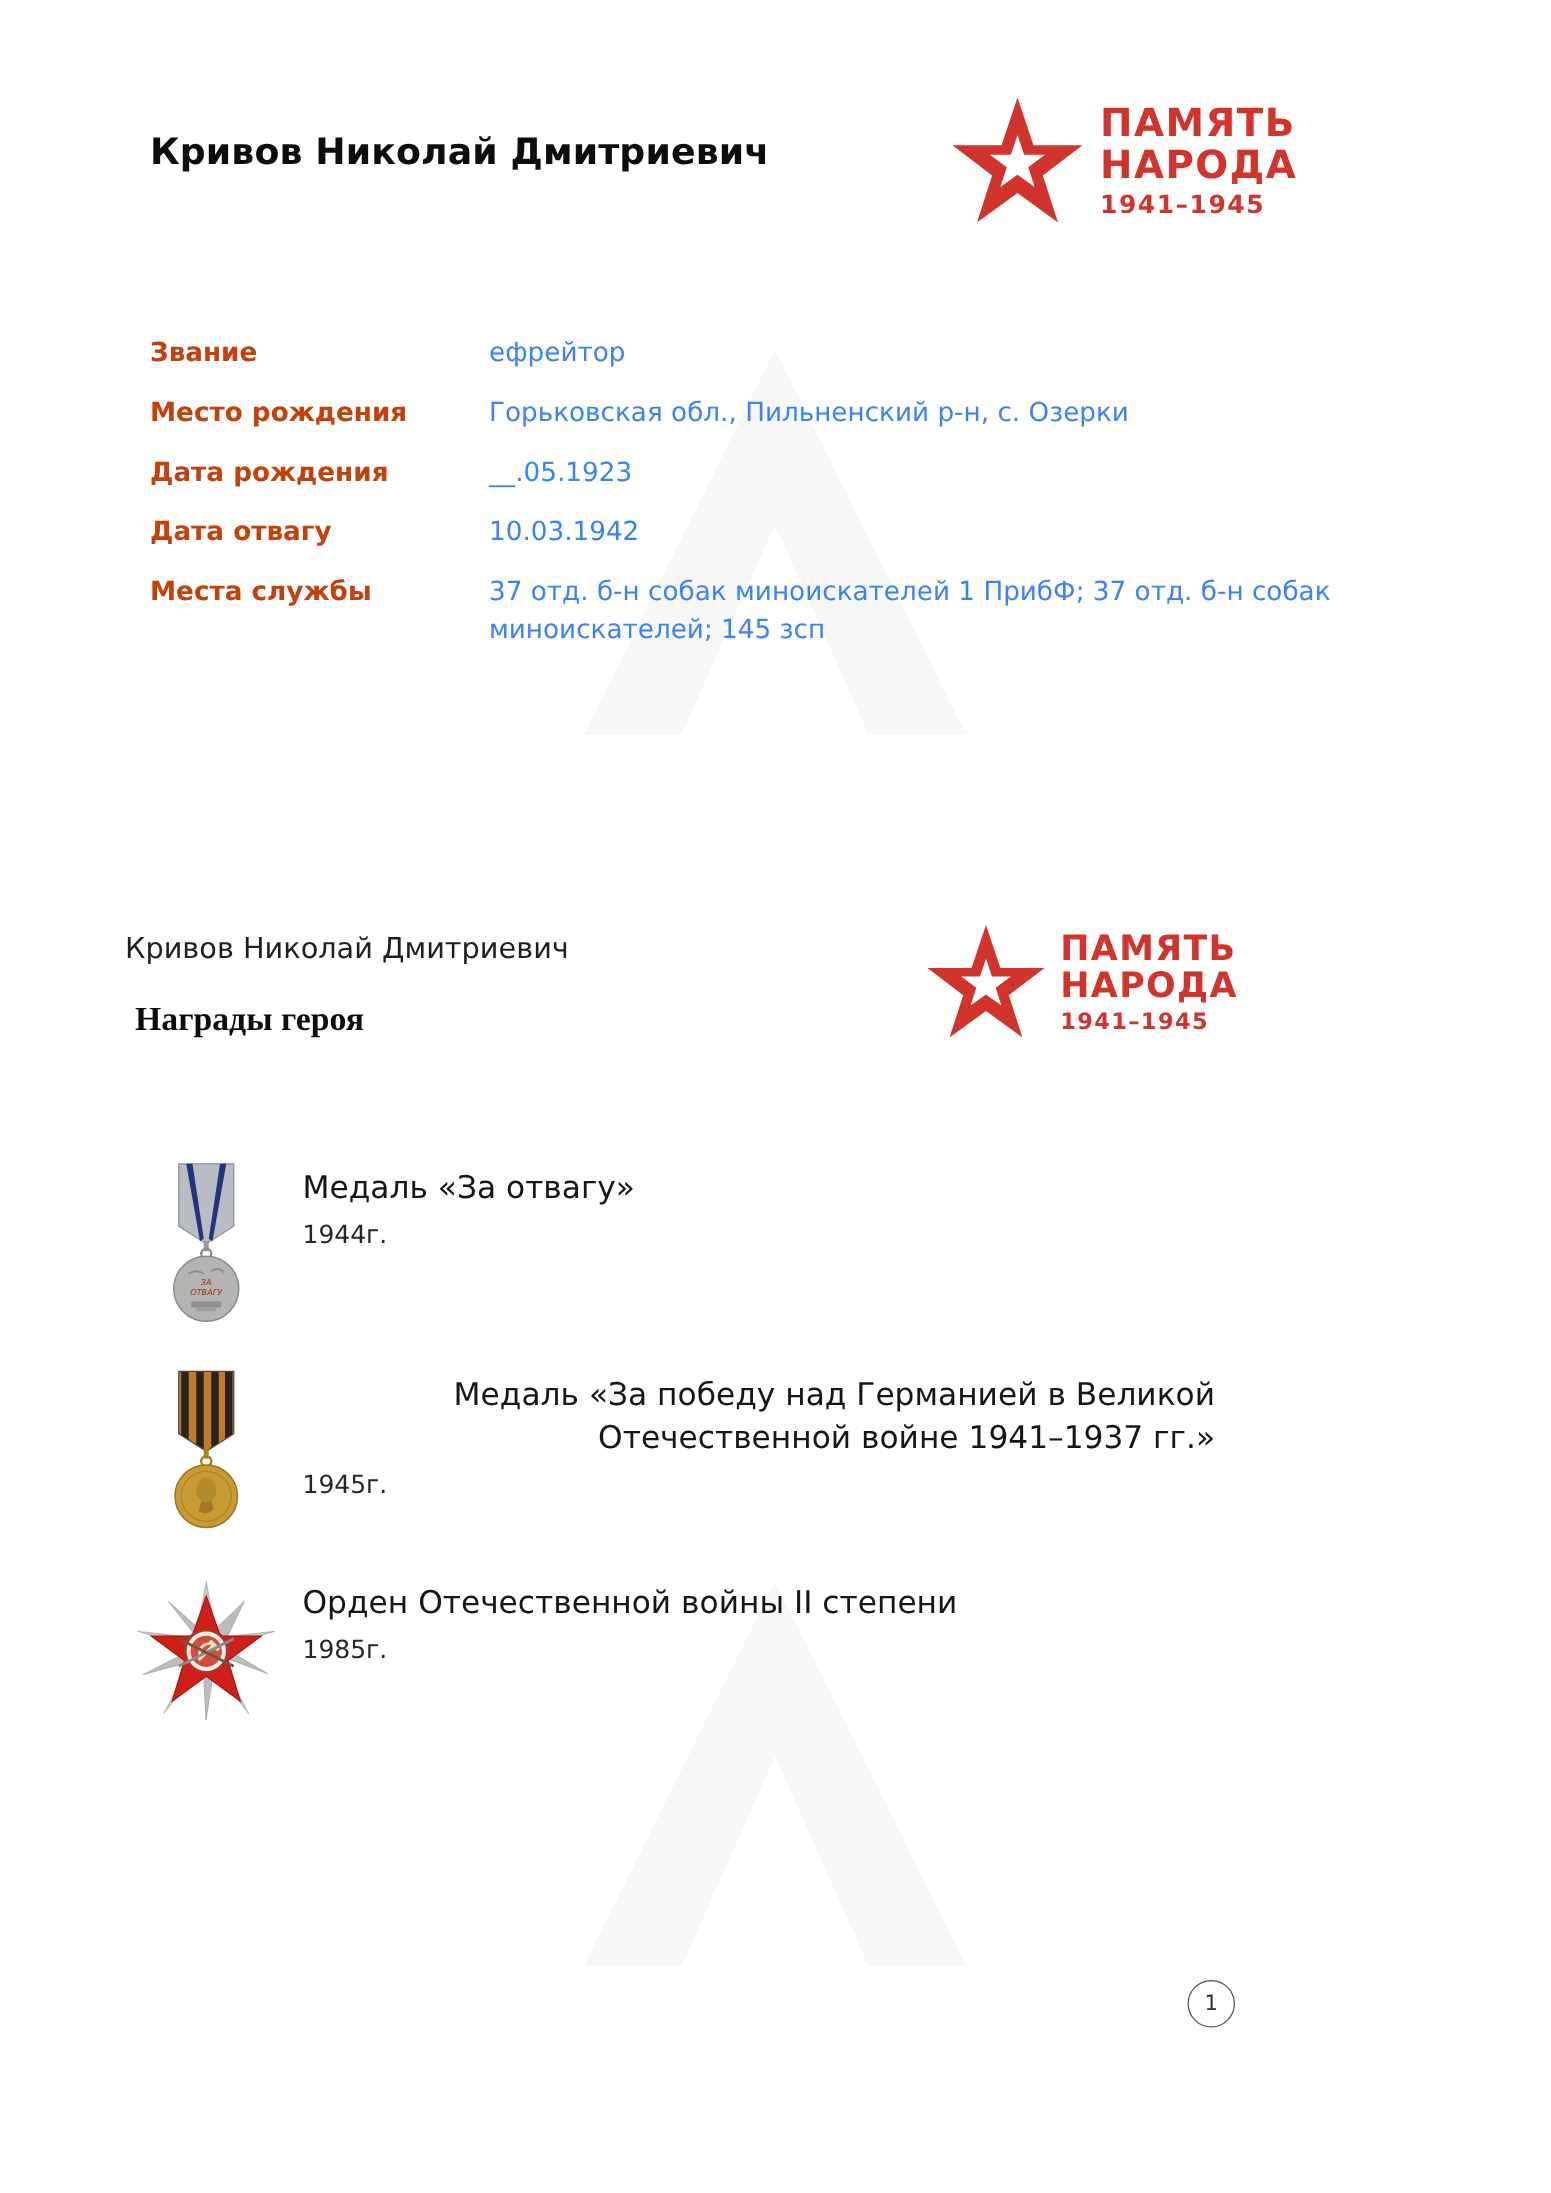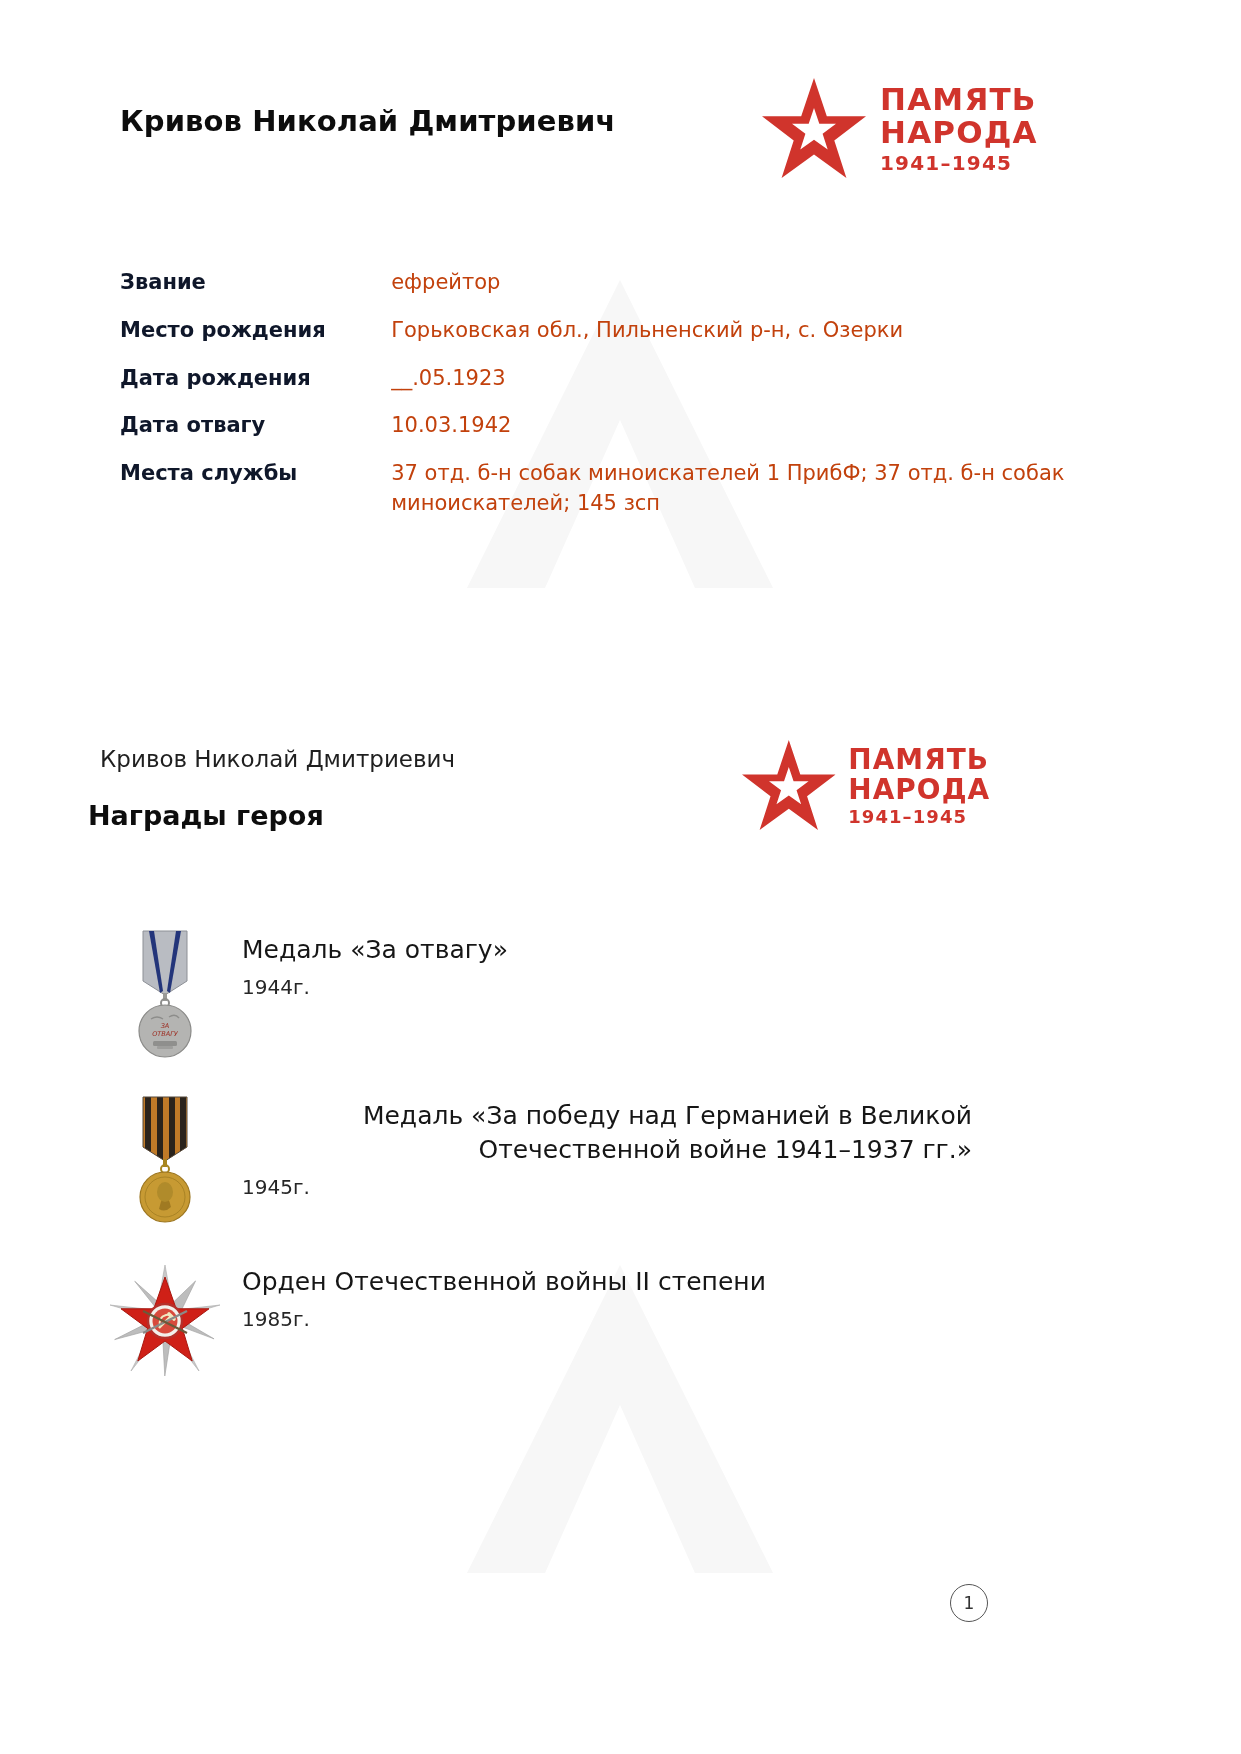--- a/index.html
+++ b/index.html
@@ -85,43 +85,44 @@
   .info-table td {
     vertical-align: top;
     padding: 0 0 18px 0;
     font-size: 21px;
     line-height: 1.42;
   }
   .info-label {
     font-weight: bold;
     width: 268px;
     white-space: nowrap;
-    color: #0f172a;
+    color: #c2410c;
   }
   .info-value {
-    color: #c2410c;
+    color: #3b82f6;
     width: 740px;
   }
   .info-table tr:last-child td { padding-bottom: 0; }
 
   
   .awards-person {
     position: absolute;
     left: 100px;
     top: 746px;
     font-size: 23px;
     color: #1f1f1f;
   }
   .awards-heading {
     position: absolute;
-    left: 88px;
+    left: 108px;
     top: 800px;
     font-size: 27px;
     font-weight: bold;
     color: #0d0d0d;
+    font-family: Liberation Serif, serif;
   }
 
   .awards-list {
     position: absolute;
     left: 100px;
     top: 915px;
     width: 1000px;
   }
   .award-row {
     display: flex;

